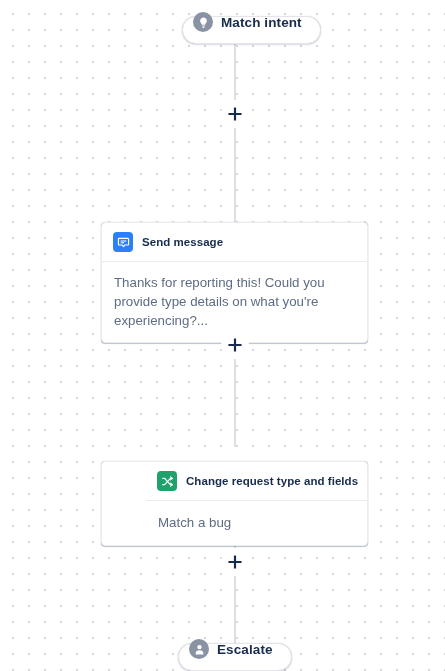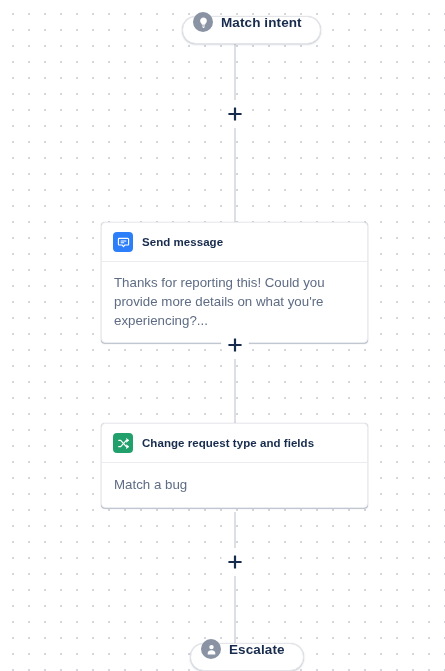--- a/index.html
+++ b/index.html
@@ -61,21 +61,21 @@
     border-radius: 50%;
     background: #8993a4;
     display: flex;
     align-items: center;
     justify-content: center;
     flex: 0 0 auto;
   }
   .pill-icon svg { display: block; }
 
   #node-match-intent { left: 182px; top: 16px; }
-  #node-escalate     { left: 190px; top: 643px; }
+  #node-escalate     { left: 178px; top: 643px; }
 
   
   .plus-btn {
     position: absolute;
     width: 28px;
     height: 28px;
     margin-left: -14px;
     left: 235px;
     border-radius: 50%;
     background: #ffffff;
@@ -126,21 +126,21 @@
   }
   .card-body {
     padding: 11px 13px 12px 12px;
     font-size: 13.3px;
     line-height: 19px;
     color: #5e6c84;
   }
   .card-body.single { padding: 12px 13px 13px 12px; }
 
   #card-send-message { top: 222px; }
-  #card-change-type  { top: 423px; }
+  #card-change-type  { top: 461px; padding-left: 44px; }
 </style>
 </head>
 <body>
 
 <div id="canvas">
 
   <div class="trunk" style="top:44px; height:70px;"></div>
   <div class="trunk" style="top:128px; height:94px;"></div>
   <div class="trunk" style="top:302px; height:43px;"></div>
   <div class="trunk" style="top:359px; height:88px;"></div>
@@ -169,21 +169,21 @@
     <div class="card-header">
       <span class="card-badge" style="background:#2d7ff9;">
         <svg width="13" height="13" viewBox="0 0 24 24" aria-hidden="true">
           <path d="M4 4.4h16a1.4 1.4 0 0 1 1.4 1.4v9.4A1.4 1.4 0 0 1 20 16.6h-5.3l-2.7 3.2-2.7-3.2H4a1.4 1.4 0 0 1-1.4-1.4V5.8A1.4 1.4 0 0 1 4 4.4z" fill="none" stroke="#ffffff" stroke-width="2.1" stroke-linejoin="round"></path>
           <rect x="6.6" y="8.1" width="10.8" height="1.9" rx="0.95" fill="#ffffff"></rect>
           <rect x="6.6" y="11.6" width="6.8" height="1.9" rx="0.95" fill="#ffffff"></rect>
         </svg>
       </span>
       <span class="card-title">Send message</span>
     </div>
-    <div class="card-body">Thanks for reporting this! Could you provide more details on what you're experiencing?...</div>
+    <div class="card-body">Thanks for reporting this! Could you provide type details on what you're experiencing?...</div>
   </div>
 
   <div class="plus-btn" style="top:331px;">
     <svg width="16" height="16" viewBox="0 0 16 16" aria-hidden="true">
       <rect x="6.9" y="1.4" width="2.2" height="13.2" rx="0.4" fill="#172b4d"></rect>
       <rect x="1.4" y="6.9" width="13.2" height="2.2" rx="0.4" fill="#172b4d"></rect>
     </svg>
   </div>
 
   <div class="card" id="card-change-type">

